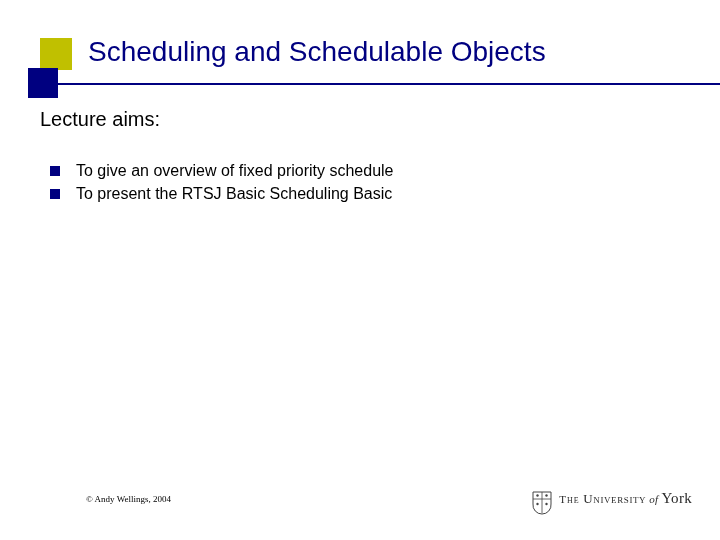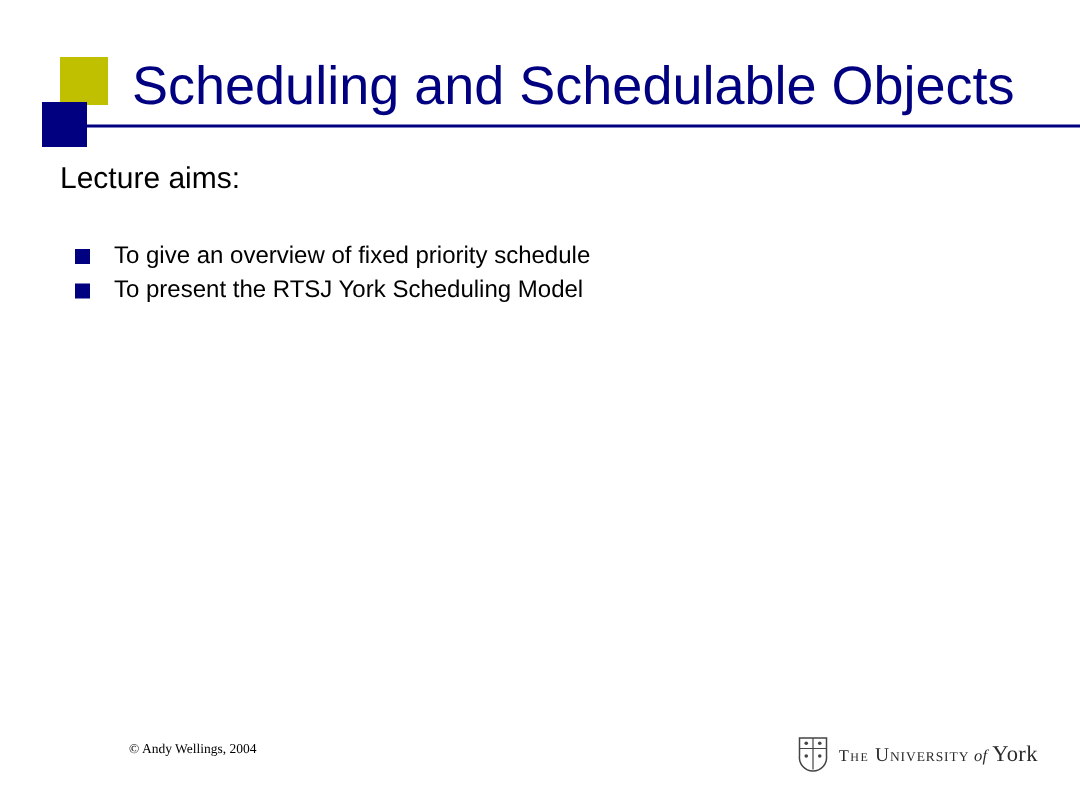--- a/index.html
+++ b/index.html
@@ -37,21 +37,21 @@
     left: 28px;
     top: 46px;
     width: 30px;
     height: 30px;
     background: #000080;
   }
   .title-text {
     position: absolute;
     left: 88px;
     top: 14px;
-    font-size: 36px;
+    font-size: 28px;
     font-family: Verdana, Arial, sans-serif;
     color: #000080;
     white-space: nowrap;
   }
   .body-area {
     position: absolute;
     top: 108px;
     left: 40px;
     right: 40px;
   }
@@ -88,21 +88,21 @@
     bottom: 36px;
     font-size: 9px;
     font-family: Georgia, 'Times New Roman', serif;
     color: #000000;
   }
   .logo {
     position: absolute;
     right: 28px;
     bottom: 24px;
     display: flex;
-    align-items: center;
+    align-items: flex-start;
     gap: 6px;
   }
   .crest {
     width: 22px;
     height: 26px;
     position: relative;
   }
   .crest svg { display: block; }
   .logo-text {
     font-family: Georgia, 'Times New Roman', serif;
@@ -136,21 +136,21 @@
   <div class="sq-yellow"></div>
   <div class="rule-top"></div>
   <div class="sq-navy"></div>
   <div class="title-text">Scheduling and Schedulable Objects</div>
 </div>
 
 <div class="body-area">
   <div class="lead">Lecture aims:</div>
   <ul class="aims">
     <li>To give an overview of fixed priority schedule</li>
-    <li>To present the  RTSJ York Scheduling Model</li>
+    <li>To present the  RTSJ Basic Scheduling Basic</li>
   </ul>
 </div>
 
 <div class="copyright">© Andy Wellings, 2004</div>
 
 <div class="logo">
   <span class="crest">
     <svg viewBox="0 0 22 26" width="22" height="26">
       <path d="M2 2 h18 v12 a9 9 0 0 1 -9 10 a9 9 0 0 1 -9 -10 z" fill="#fff" stroke="#444" stroke-width="1"></path>
       <line x1="11" y1="2" x2="11" y2="23" stroke="#444" stroke-width="0.8"></line>

